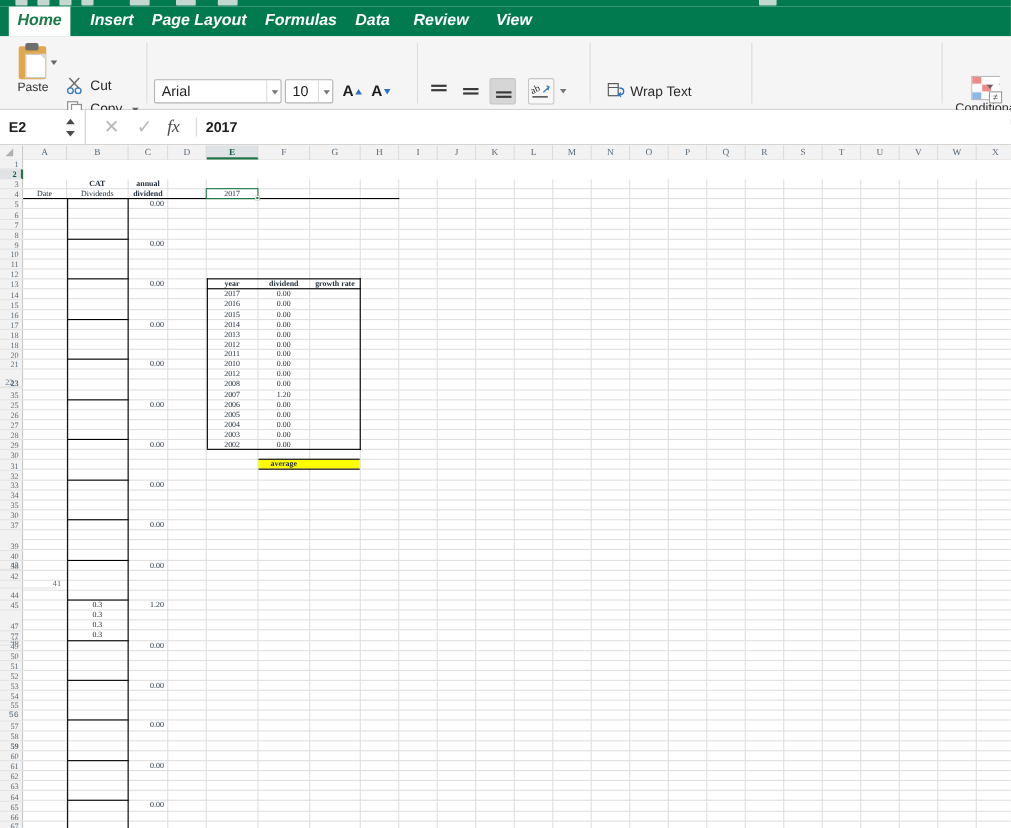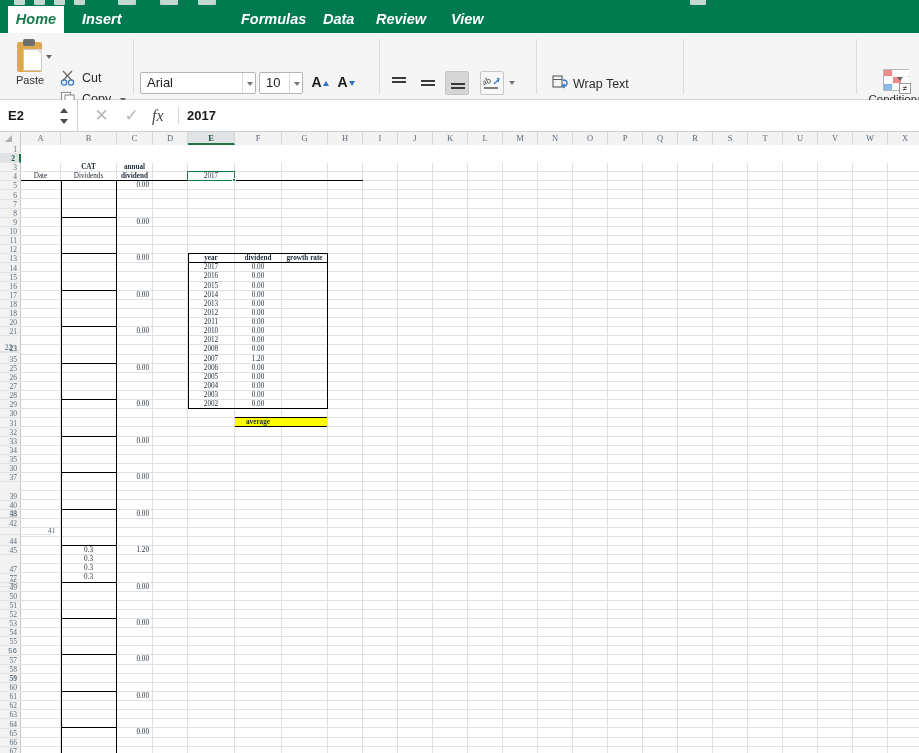--- a/index.html
+++ b/index.html
@@ -444,20 +444,21 @@
   <div class="qat-ico" style="left:74px"></div>
   <div class="qat-ico" style="left:118px;width:18px"></div>
   <div class="qat-ico" style="left:160px;width:18px"></div>
   <div class="qat-ico" style="left:198px;width:18px"></div>
   <div class="qat-ico" style="left:690px;width:16px"></div>
 </div>
 
 <div id="ribbon-tabs">
   <div class="rtab active" style="left:8px;width:56px;text-align:center;padding:0">Home</div>
   <div class="rtab" style="left:72px">Insert</div>
+  <div class="rtab" style="left:128px">Page Layout</div>
   <div class="rtab" style="left:231px">Formulas</div>
   <div class="rtab" style="left:313px">Data</div>
   <div class="rtab" style="left:366px">Review</div>
   <div class="rtab" style="left:441px">View</div>
 </div>
 
 <div id="ribbon-body">
 
   <div class="rgroup-sep" style="left:133px"></div>
   <div class="rgroup-sep" style="left:379px"></div>

